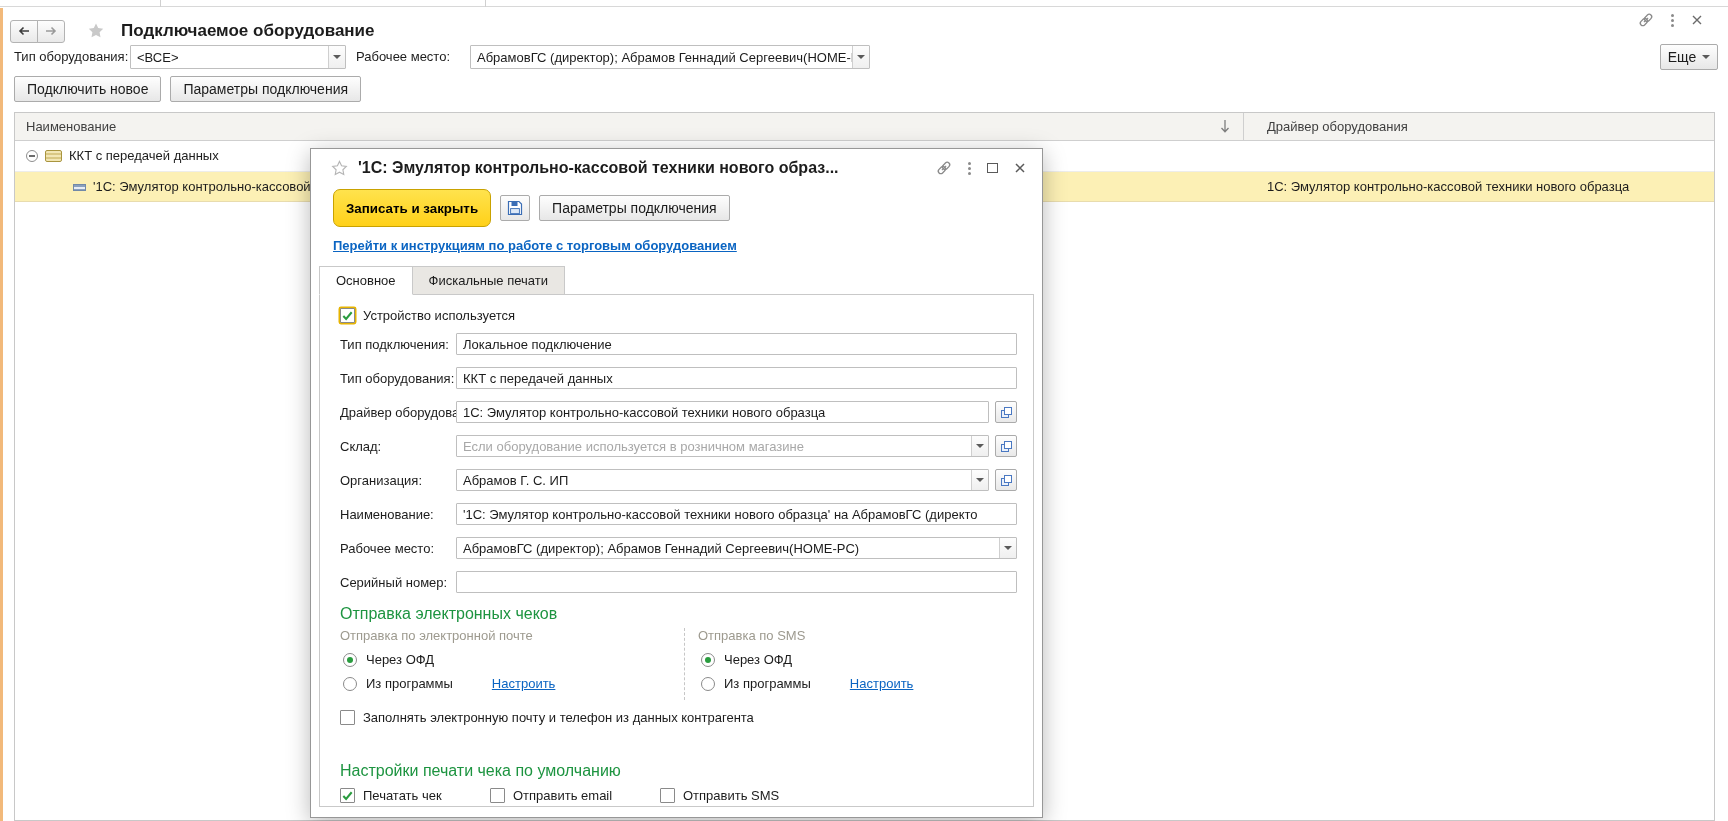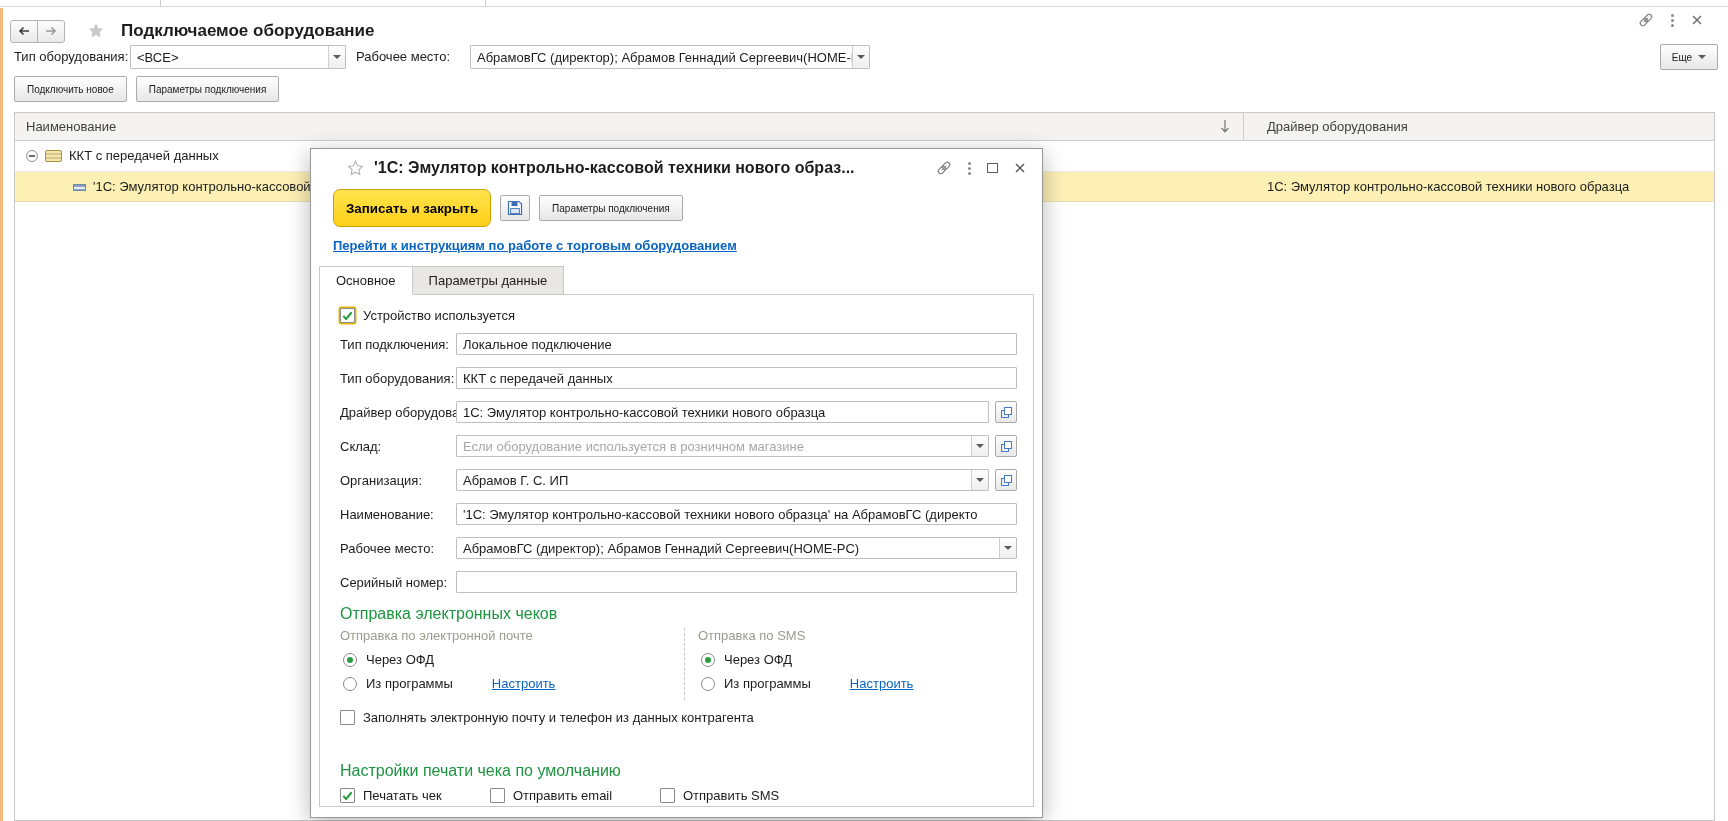--- a/index.html
+++ b/index.html
@@ -20,42 +20,42 @@
   .star-main{margin-left:22px;display:inline-flex;}
   .page-title{margin-left:16px;font-size:17px;font-weight:bold;white-space:nowrap;}
   .win-icons{position:absolute;top:12px;left:1638px;display:flex;gap:17px;align-items:center;}
   
   .filter-row{position:absolute;left:0;top:44px;right:0;height:26px;}
   .flabel{position:absolute;top:5px;white-space:nowrap;color:#1c1c1c;}
   .combo{position:absolute;top:1px;height:24px;border:1px solid #bfbfbf;background:#fff;display:flex;align-items:center;border-radius:1px;}
   .combo .val{flex:1;padding:0 6px;white-space:nowrap;overflow:hidden;}
   .combo .dd{width:17px;align-self:stretch;border-left:1px solid #cfcfcf;display:flex;align-items:center;justify-content:center;background:linear-gradient(#fdfdfd,#efefef);}
   .tri{width:0;height:0;border-left:4px solid transparent;border-right:4px solid transparent;border-top:4px solid #5a5a5a;}
-  .btn{display:inline-flex;align-items:center;justify-content:center;height:26px;padding:0 12px;border:1px solid #ababab;border-radius:2px;background:linear-gradient(#fefefe,#e7e7e7);font-size:10px;color:#1c1c1c;white-space:nowrap;cursor:default;}
+  .btn{display:inline-flex;align-items:center;justify-content:center;height:26px;padding:0 12px;border:1px solid #ababab;border-radius:2px;background:linear-gradient(#fefefe,#e7e7e7);font-size:14px;color:#1c1c1c;white-space:nowrap;cursor:default;}
   .more-btn{position:absolute;top:0;left:1660px;width:58px;gap:6px;}
   
   .actions-row{position:absolute;left:14px;top:76px;display:flex;gap:9px;}
   
   .grid{position:absolute;left:14px;top:112px;width:1701px;bottom:0;border:1px solid #c8c8c8;background:#fff;}
   .grid-head{position:relative;height:28px;background:#f4f3f0;border-bottom:1px solid #cfcfcf;color:#3f3f3f;}
   .grid-head .hname{position:absolute;left:11px;top:0;line-height:28px;}
   .grid-head .hsort{position:absolute;left:1205px;top:6px;}
   .grid-head .hsep{position:absolute;left:1228px;top:0;bottom:0;width:1px;background:#cfcfcf;}
   .grid-head .hdriver{position:absolute;left:1252px;top:0;line-height:28px;}
   .trow{position:relative;height:31px;border-bottom:1px solid #ededea;}
   .trow .txt{position:absolute;top:0;line-height:30px;white-space:nowrap;}
   .expander{position:absolute;left:11px;top:9px;width:12px;height:12px;border:1px solid #8f8f8f;border-radius:50%;}
   .expander::after{content:"";position:absolute;left:2px;right:2px;top:4px;height:2px;background:#6d6d6d;}
   .icon-group{position:absolute;left:30px;top:9px;width:17px;height:12px;border:1px solid #a9953f;border-radius:2px;background:repeating-linear-gradient(#f2e6b4 0 2px,#d9c783 2px 4px);}
   .icon-device{position:absolute;left:58px;top:12px;width:13px;height:7px;background:repeating-linear-gradient(#8aa0bd 0 2px,#e8edf4 2px 4px);border:1px solid #7189a8;}
   .trow.selected{background:#fcf0b5;border-bottom:1px solid #e8dcae;height:30px;}
   .trow.selected .driver-val{position:absolute;left:1252px;top:0;line-height:30px;white-space:nowrap;}
   
   .dlg{position:absolute;left:310px;top:148px;width:733px;height:670px;background:#fff;border:1px solid #979797;box-shadow:0 5px 22px rgba(0,0,0,.28);z-index:10;display:flex;flex-direction:column;}
-  .dlg-titlebar{height:38px;display:flex;align-items:center;padding:0 16px 0 36px;flex:none;}
+  .dlg-titlebar{height:38px;display:flex;align-items:center;padding:0 16px 0 20px;flex:none;}
   .dlg-title{margin-left:10px;font-size:16px;font-weight:bold;white-space:nowrap;overflow:hidden;flex:1;}
   .dlg-titlebar .ticons{display:flex;align-items:center;gap:16px;margin-left:8px;}
   .dlg-toolbar{display:flex;align-items:center;gap:9px;padding:2px 0 8px 22px;flex:none;}
   .btn-yellow{height:38px;padding:0 12px;border:1px solid #c9a200;border-radius:7px;background:linear-gradient(#ffe34d,#ffd119);font-weight:bold;display:inline-flex;align-items:center;}
   .btn-icon{width:30px;height:26px;padding:0;display:inline-flex;align-items:center;justify-content:center;}
   .dlg-linkrow{padding:3px 0 7px 22px;flex:none;}
   a.inslink{color:#0a64c2;font-weight:bold;text-decoration:underline;white-space:nowrap;cursor:pointer;}
   .dlg-tabs{display:flex;margin:6px 0 0 8px;flex:none;position:relative;z-index:2;}
   .tab{height:29px;display:flex;align-items:center;padding:0 16px;border:1px solid #c9c9c9;background:#e9e7e3;color:#1c1c1c;margin-bottom:-1px;}
   .tab + .tab{margin-left:-1px;}
@@ -236,21 +236,21 @@
     </button>
     <button class="btn">Параметры подключения</button>
   </div>
 
   <div class="dlg-linkrow">
     <a class="inslink">Перейти к инструкциям по работе с торговым оборудованием</a>
   </div>
 
   <div class="dlg-tabs">
     <span class="tab active">Основное</span>
-    <span class="tab">Параметры данные</span>
+    <span class="tab">Фискальные печати</span>
   </div>
 
   <div class="dlg-box">
     <div class="chk chk-device">
       <span class="cb focus">
         <svg width="13" height="13" viewBox="0 0 14 14">
             <path d="M2.5 7.5 l3 3.2 L11.5 3.5" stroke="#2a9c3f" stroke-width="2.2" fill="none"></path>
           </svg>
       </span>
       <span>Устройство используется</span>

